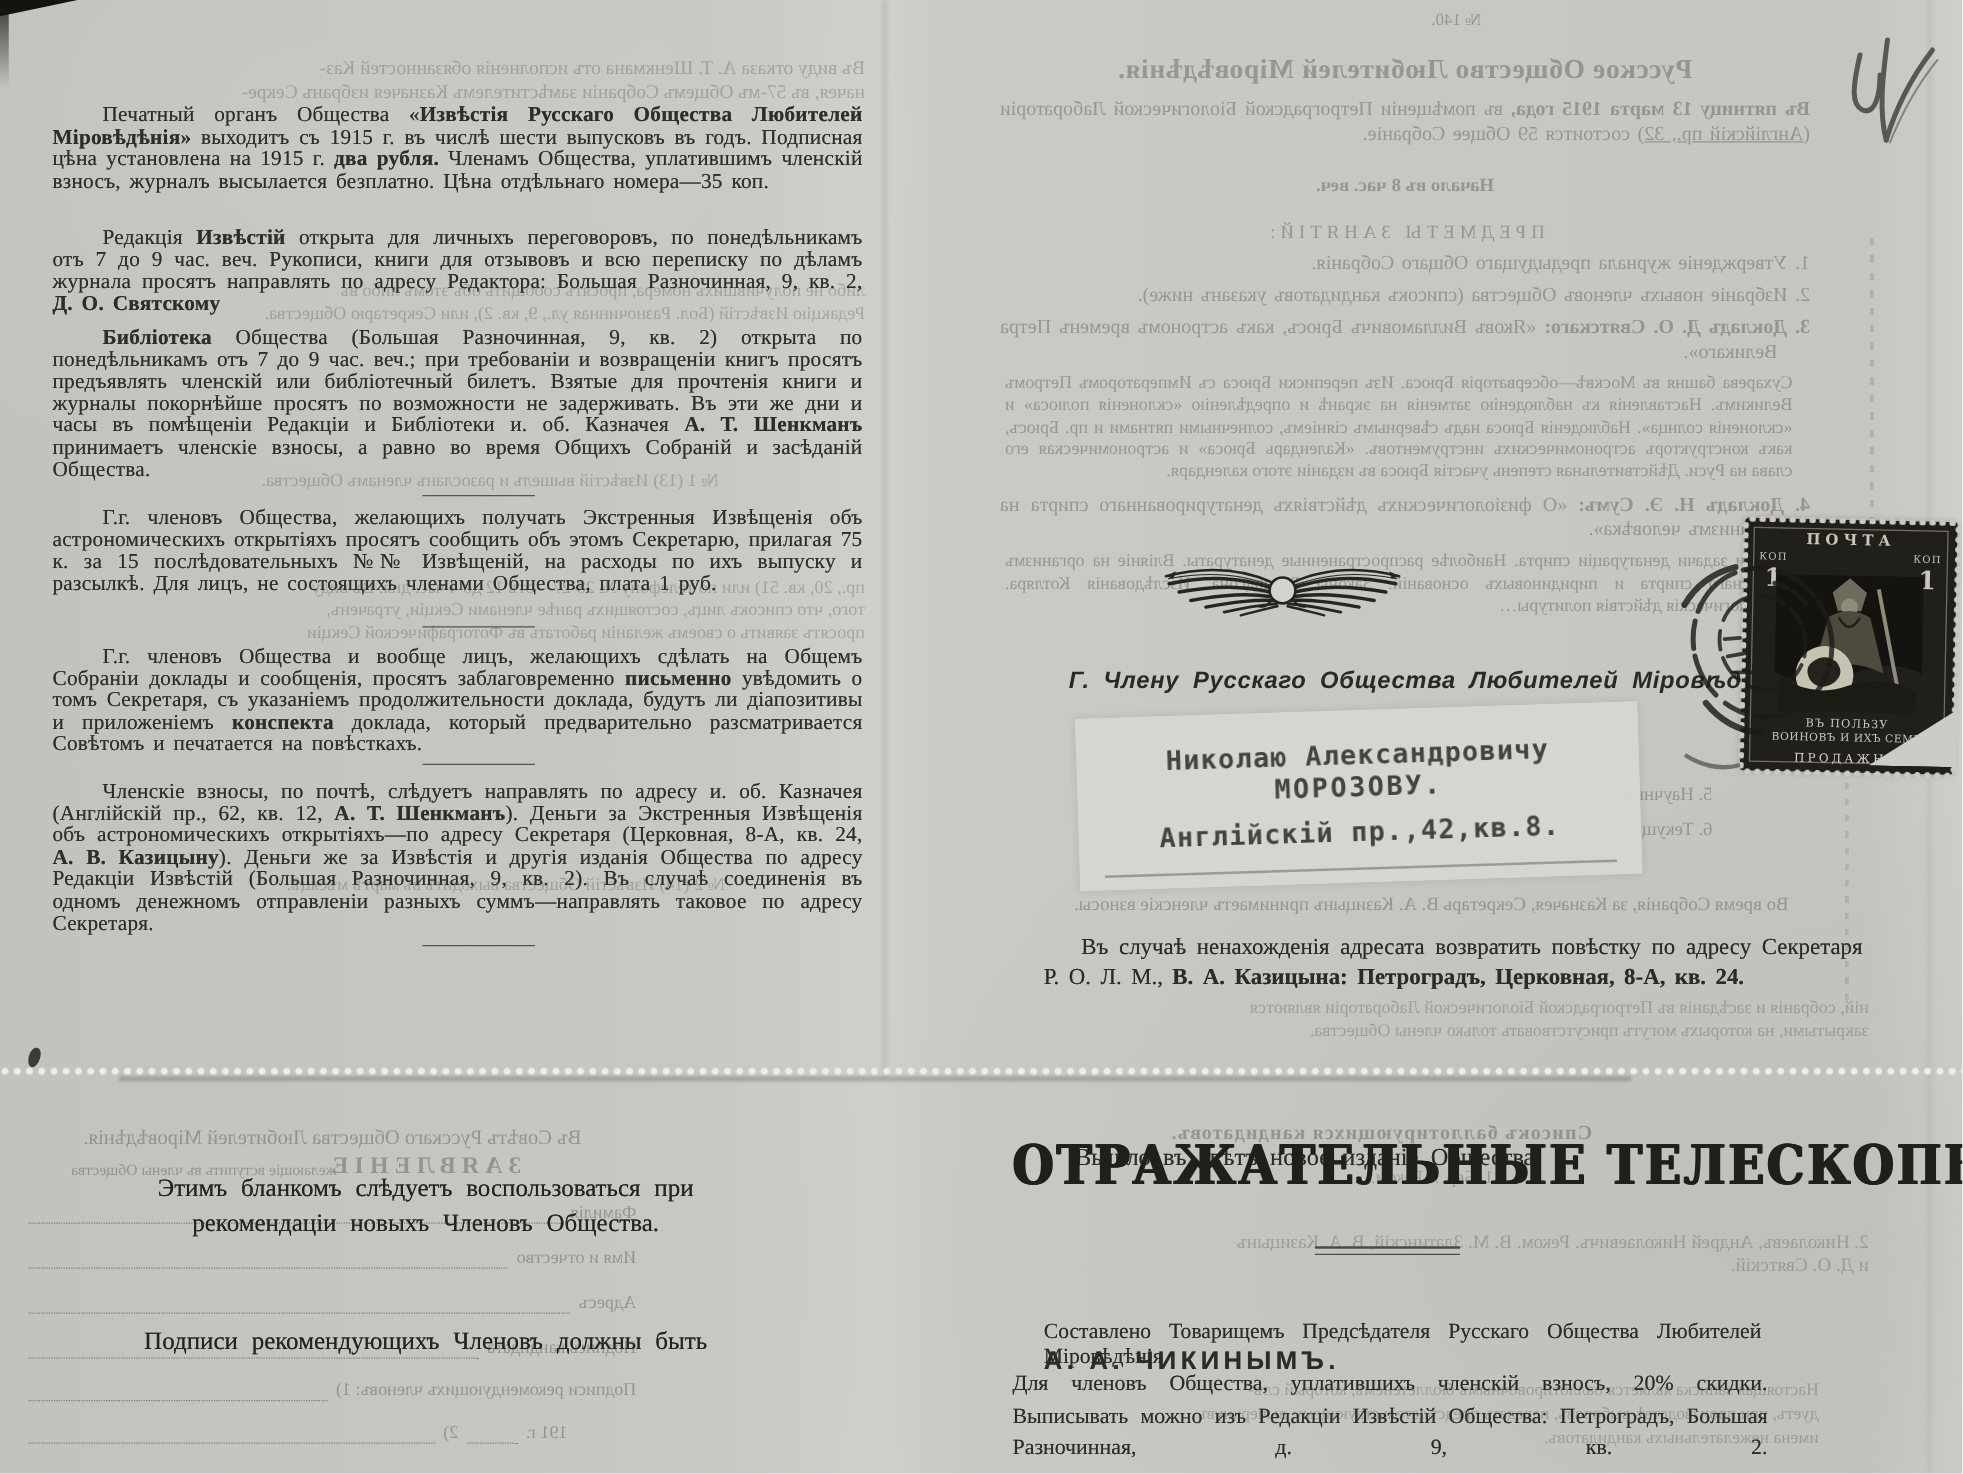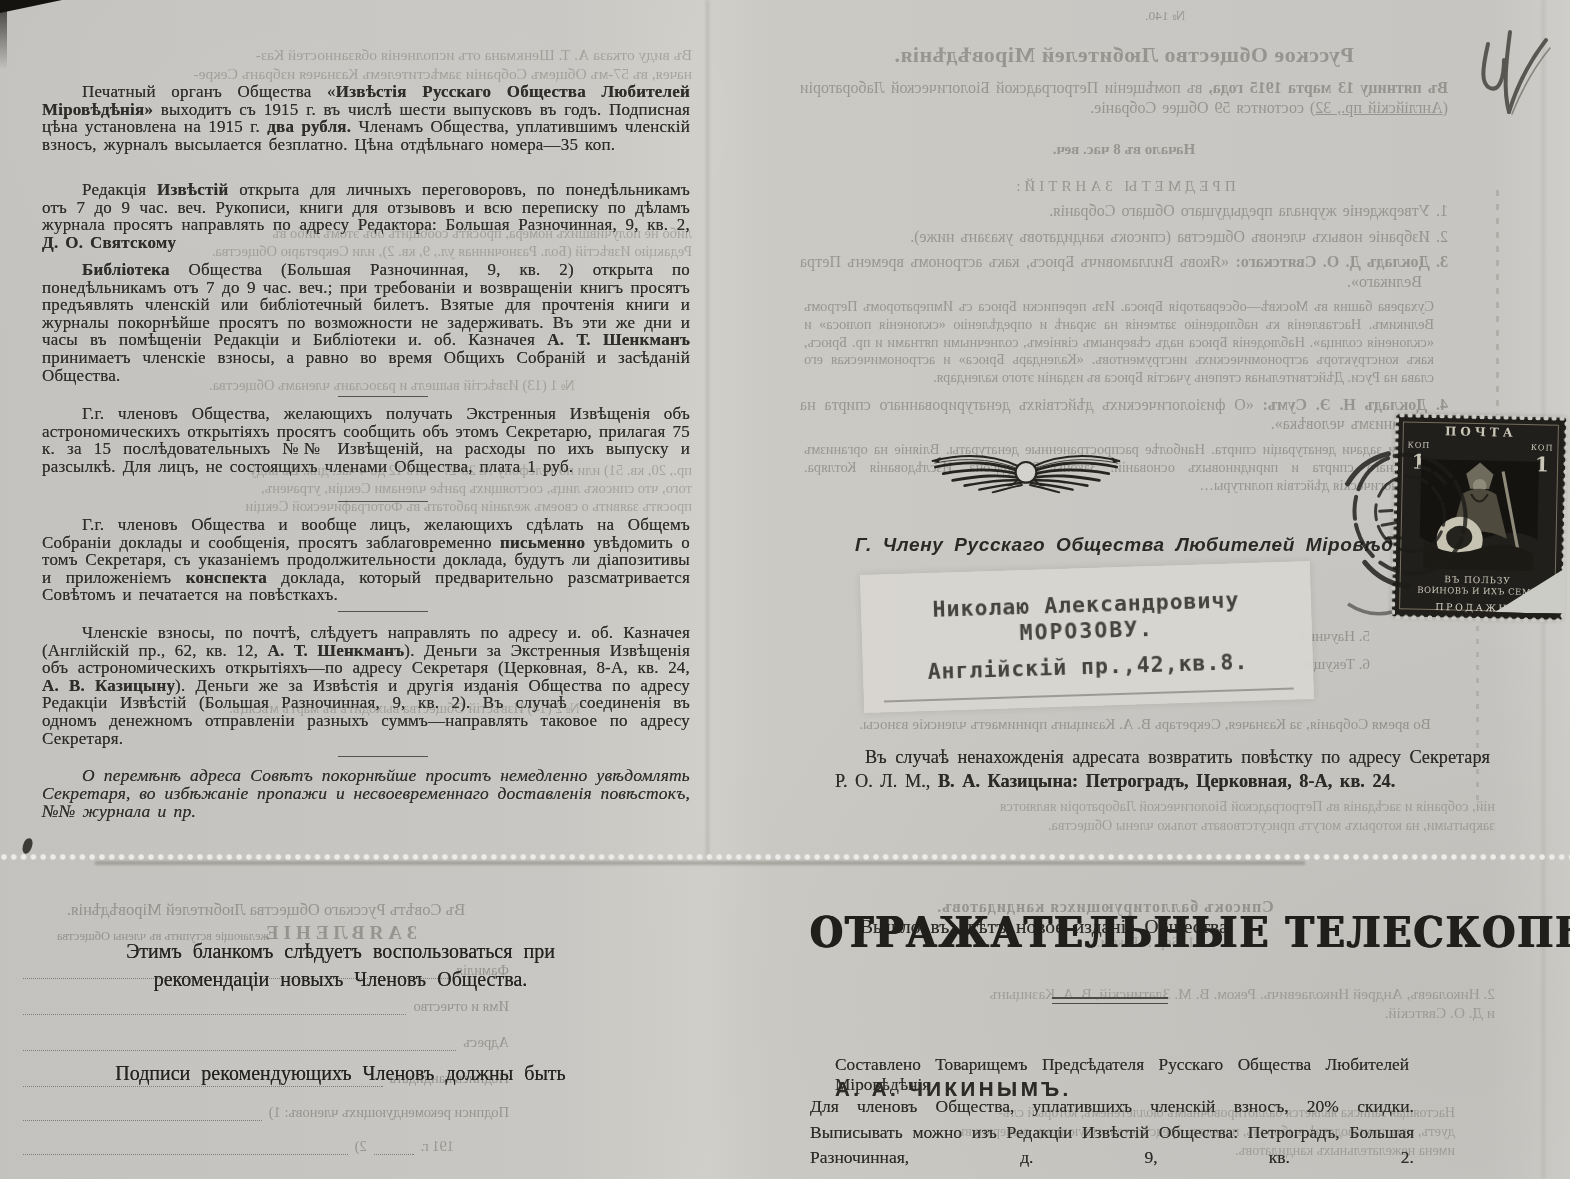--- a/index.html
+++ b/index.html
@@ -88,21 +88,20 @@
   <p class="bp ind" style="top:516px;margin:0;"><span>Г.г. членовъ Общества и вообще лицъ, желающихъ сдѣлать на Общемъ Собраніи доклады и сообщенія, просятъ заблаговременно </span><b>письменно</b><span> увѣдомить о томъ Секретаря, съ указаніемъ продолжительности доклада, будутъ ли діапозитивы и приложеніемъ </span><b>конспекта</b><span> доклада, который предварительно разсматривается Совѣтомъ и печатается на повѣсткахъ.</span></p>
 
   <div class="rule" style="top:611px;"></div>
 
   <p class="bp ind" style="top:624px;margin:0;"><span>Членскіе взносы, по почтѣ, слѣдуетъ направлять по адресу и. об. Казначея (Англійскій пр., 62, кв. 12, </span><b>А. Т. Шенкманъ</b><span>). Деньги за Экстренныя Извѣщенія объ астрономическихъ открытіяхъ—по адресу Секретаря (Церковная, 8-А, кв. 24, </span><b>А. В. Казицыну</b><span>). Деньги же за Извѣстія и другія изданія Общества по адресу Редакціи Извѣстій (Большая Разночинная, 9, кв. 2). Въ случаѣ соединенія въ одномъ денежномъ отправленіи разныхъ суммъ—направлять таковое по адресу Секретаря.</span></p>
 
   <div class="abs mir bleed2" style="left:60px;top:700px;width:520px;font-size:14.5px;">№ 2 (14) Извѣстій Общества выходитъ въ мартѣ мѣсяцѣ.</div>
 
   <div class="rule" style="top:756px;"></div>
 
-  <p class="bp ind" style="top:767px;margin:0;font-style:italic;font-size:17.5px;line-height:17.9px;"><span>О перемѣнѣ адреса Совѣтъ покорнѣйше проситъ немедленно увѣдомлять Секретаря, во избѣжаніе пропажи и несвоевременнаго доставленія повѣстокъ, №№ журнала и пр.</span></p>
 
   <div class="abs" style="left:23px;top:838px;width:9px;height:16px;background:#3d3b36;border-radius:50% 40% 55% 45%;transform:rotate(14deg);"></div>
 
   <div class="perfshadow"></div>
   <div class="perf"></div>
 
   <div class="abs mir bleed" style="left:15px;top:894px;width:502px;height:275px;">
     <div class="abs" style="left:0;top:6px;width:100%;text-align:center;font-size:16.5px;">Въ Совѣтъ Русскаго Общества Любителей Міровѣдѣнія.</div>
     <div class="abs" style="left:100px;top:28px;font-size:19px;font-weight:bold;letter-spacing:5px;">ЗАЯВЛЕНІЕ</div>
     <div class="abs" style="left:248px;top:35px;font-size:12.5px;">желающіе вступить въ члены Общества</div>

